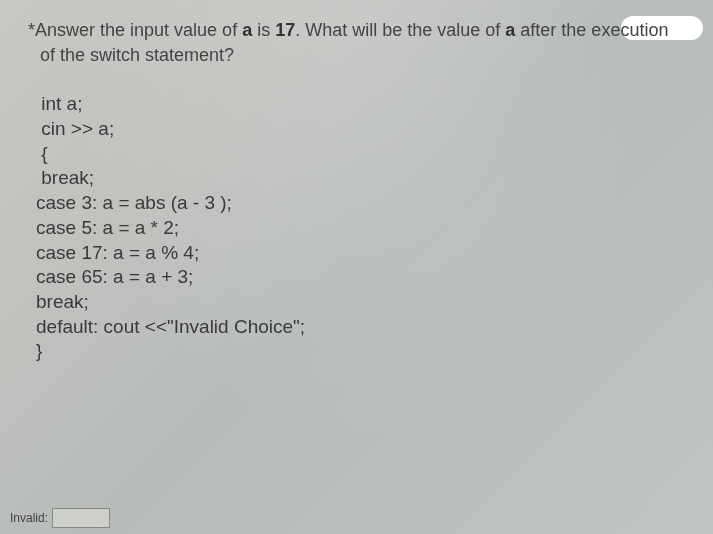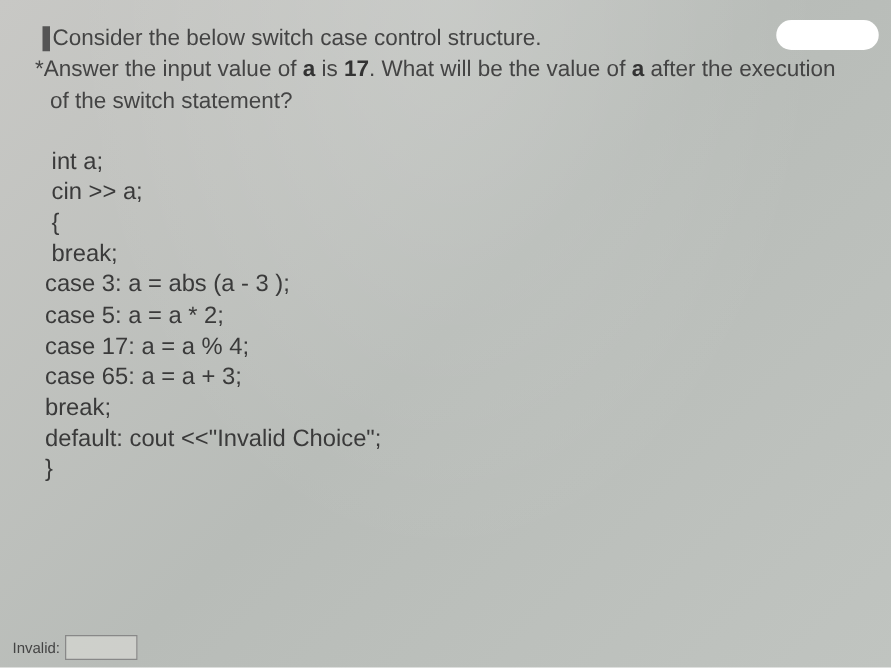--- a/index.html
+++ b/index.html
@@ -104,23 +104,20 @@
       border-radius: 12px;
     }
   </style>
 </head>
 <body>
 
 <div class="top-badge"></div>
 
 <div class="container">
   <div class="question-block">
-    <div class="question-line1">
-      <span class="cursor-bar"></span><span>Consider the below switch case control structure.</span>
-    </div>
     <div class="question-line2">
       <span>*Answer the input value of </span><span class="bold">a</span><span> is </span><span class="bold">17</span><span>. What will be the value of </span><span class="bold">a</span><span> after the execution</span>
     </div>
     <div class="question-line3">
       <span>of the switch statement?</span>
     </div>
   </div>
 
   <div class="code-block">
     <div class="code-line"> int a;</div>

